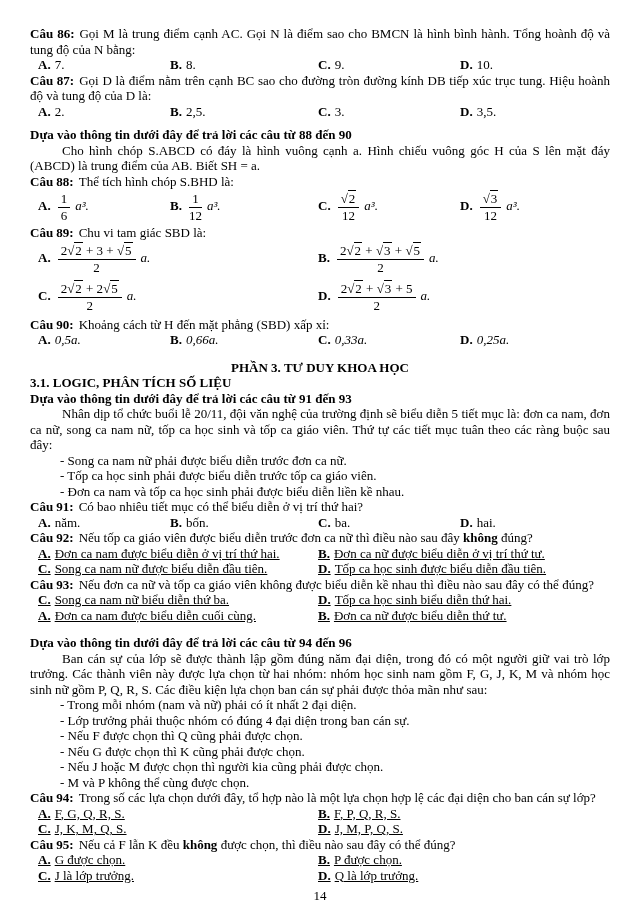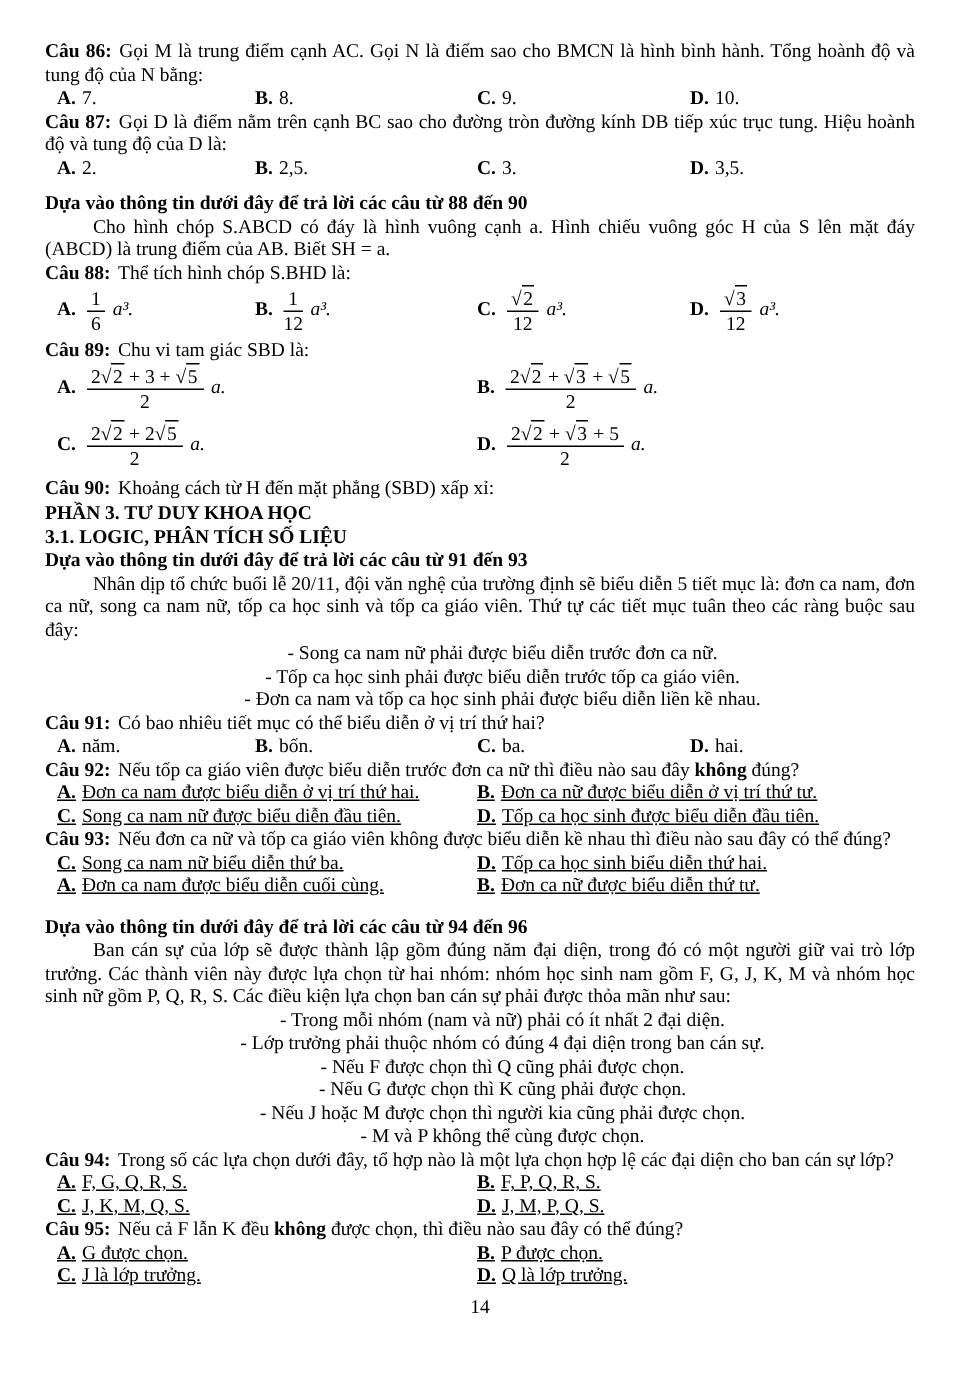--- a/index.html
+++ b/index.html
@@ -10,25 +10,25 @@
     font-size: 13px; line-height: 15.5px;
     overflow: hidden;
   }
   .page { padding: 26px 30px 0 30px; }
 
   .qline { text-align: justify; }
   .lbl { margin-right: 5px; margin-top: 36px; }
 
   .heading { font-weight: bold; }
   .mt8  { margin-top: 8px; }
-  .mt6  { margin-top: 2px; }
+  .mt6  { margin-top: 12px; text-align: center; }
   .mt12 { margin-top: 12px; }
 
   .para { text-align: justify; text-indent: 32px; }
-  .bullet { padding-left: 30px; text-align: center; }
+  .bullet { padding-left: 30px; }
 
   .opts4 { display: grid; grid-template-columns: 132px 148px 142px 1fr; padding-left: 8px; }
   .opts2 { display: grid; grid-template-columns: 280px 1fr; padding-left: 8px; text-decoration: underline; }
   .opt b { margin-right: 4px; }
 
   .mrow4 { display: grid; grid-template-columns: 132px 148px 142px 1fr; padding-left: 8px;
            align-items: center; height: 36px; }
   .mrow2 { display: grid; grid-template-columns: 280px 1fr; padding-left: 8px;
            align-items: center; height: 38px; }
   .math b { margin-right: 5px; }
@@ -97,20 +97,26 @@
     </div>
     <div class="mrow2">
       <span class="opt math"><b>C.</b><span class="frac"><span class="num">2<span class="sq"><span class="sqg">√</span><span class="rad">2</span></span> + 2<span class="sq"><span class="sqg">√</span><span class="rad">5</span></span></span><span class="den">2</span></span><span class="suffix">a.</span></span>
       <span class="opt math"><b>D.</b><span class="frac"><span class="num">2<span class="sq"><span class="sqg">√</span><span class="rad">2</span></span> + <span class="sq"><span class="sqg">√</span><span class="rad">3</span></span> + 5</span><span class="den">2</span></span><span class="suffix">a.</span></span>
     </div>
   </div>
 
   <div>
     <div class="qline">
       <b class="lbl">Câu 90:</b><span>Khoảng cách từ H đến mặt phẳng (SBD) xấp xỉ:</span>
+    </div>
+    <div class="opts4">
+      <span class="opt"><b>A.</b><span class="suffix" style="margin-left:0">0,5a.</span></span>
+      <span class="opt"><b>B.</b><span class="suffix" style="margin-left:0">0,66a.</span></span>
+      <span class="opt"><b>C.</b><span class="suffix" style="margin-left:0">0,33a.</span></span>
+      <span class="opt"><b>D.</b><span class="suffix" style="margin-left:0">0,25a.</span></span>
     </div>
   </div>
 
   <div class="heading mt6">PHẦN 3. TƯ DUY KHOA HỌC</div>
   <div class="heading">3.1. LOGIC, PHÂN TÍCH SỐ LIỆU</div>
 
   <div class="heading">Dựa vào thông tin dưới đây để trả lời các câu từ 91 đến 93</div>
   <div class="para">Nhân dịp tổ chức buổi lễ 20/11, đội văn nghệ của trường định sẽ biểu diễn 5 tiết mục là: đơn ca nam, đơn ca nữ, song ca nam nữ, tốp ca học sinh và tốp ca giáo viên. Thứ tự các tiết mục tuân theo các ràng buộc sau đây:</div>
   <div class="bullet">- Song ca nam nữ phải được biểu diễn trước đơn ca nữ.</div>
   <div class="bullet">- Tốp ca học sinh phải được biểu diễn trước tốp ca giáo viên.</div>

